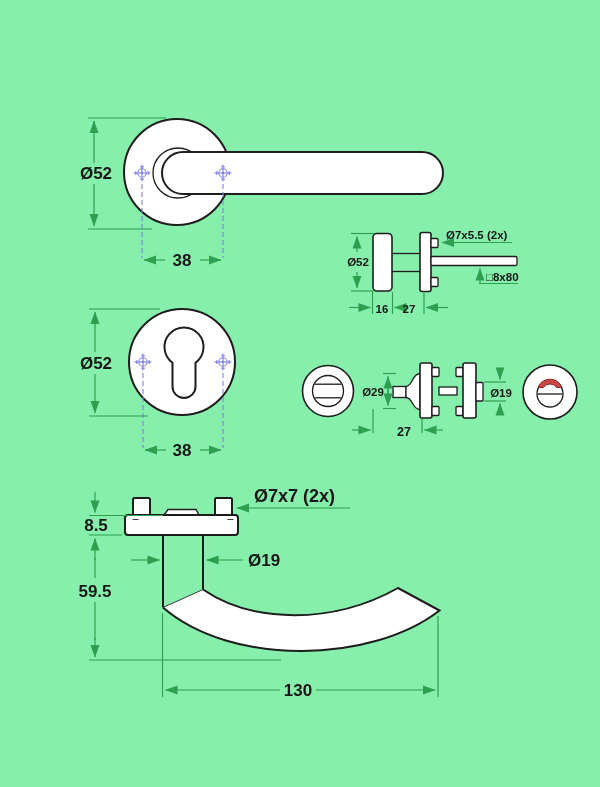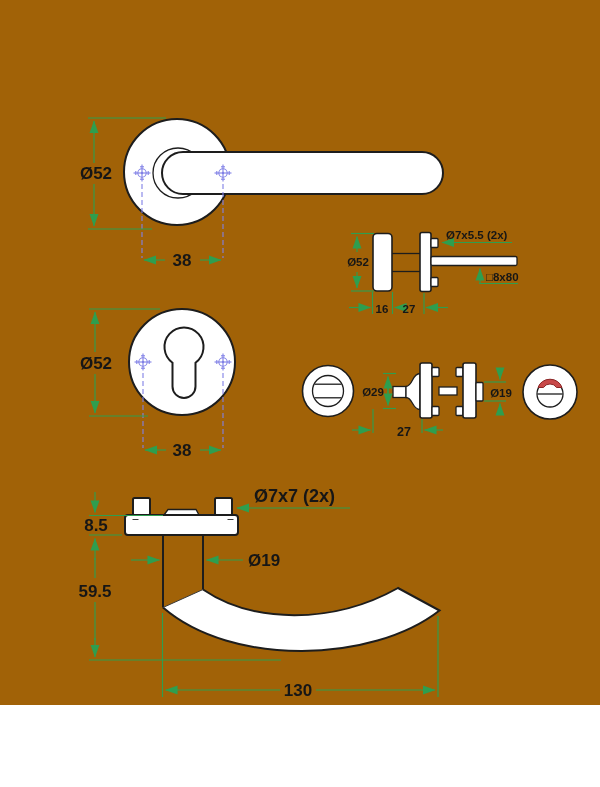--- a/index.html
+++ b/index.html
@@ -1,16 +1,16 @@
 <!DOCTYPE html>
 <html><head>
 <meta charset="utf-8">
 <style>
   html,body{margin:0;padding:0;background:#ffffff;}
-  .stage{width:600px;height:705px;background:#a16207;position:relative;font-family:"Liberation Sans","DejaVu Sans",sans-serif;}
+  .stage{width:600px;height:787px;background:#86efac;position:relative;font-family:"Liberation Sans","DejaVu Sans",sans-serif;}
   svg{display:block}
   
   .k2{stroke:#1d1d1d;stroke-width:2;fill:#fff}
   .k2n{stroke:#1d1d1d;stroke-width:2;fill:none}
   .k15{stroke:#1d1d1d;stroke-width:1.6;fill:#fff}
   .k13{stroke:#1d1d1d;stroke-width:1.3;fill:#fff}
   .k13n{stroke:#1d1d1d;stroke-width:1.3;fill:none}
   .thin{stroke:#3a3a3a;stroke-width:1;fill:none}
   
   .g{stroke:#2e9e4f;stroke-width:1.15;fill:none}

